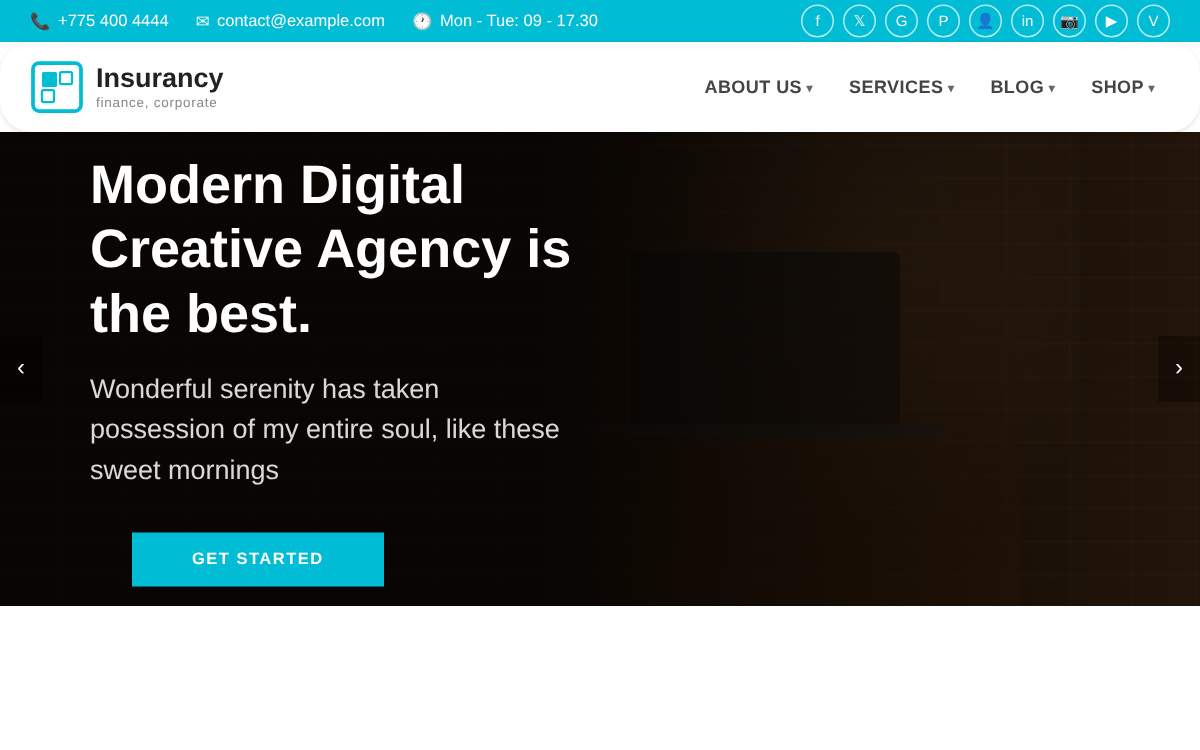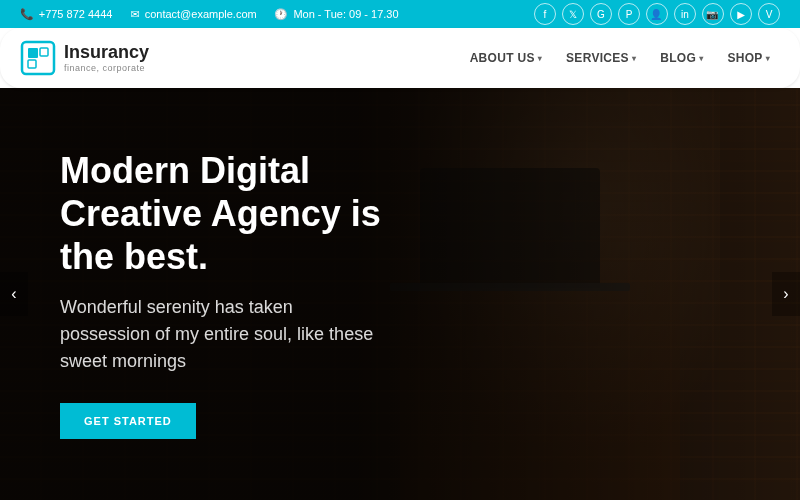--- a/index.html
+++ b/index.html
@@ -117,21 +117,21 @@
     }
     .nav-arrow {
       font-size: 8px;
       color: #666;
     }
 
     
     .hero {
       position: relative;
       width: 800px;
-      height: 412px;
+      height: 316px;
       overflow: hidden;
     }
     .hero-bg {
       position: absolute;
       top: 0; left: 0; right: 0; bottom: 0;
       background: linear-gradient(to right, rgba(0,0,0,0.85) 45%, rgba(0,0,0,0.4) 100%);
       z-index: 1;
     }
     .hero-bg-img {
       position: absolute;
@@ -193,26 +193,27 @@
       line-height: 1.5;
       margin-bottom: 28px;
       max-width: 320px;
     }
     .hero-btn {
       display: inline-block;
       background: #00bcd4;
       color: white;
       font-size: 11px;
       font-weight: 700;
-      padding: 12px 24px;
+      padding: 12px 40px;
       letter-spacing: 1px;
       cursor: pointer;
       border: none;
       width: fit-content;
       text-transform: uppercase;
+      margin-left: 28px;
     }
 
     
     .nav-arrow-left, .nav-arrow-right {
       position: absolute;
       top: 50%;
       transform: translateY(-50%);
       z-index: 3;
       background: rgba(0,0,0,0.3);
       color: white;
@@ -227,21 +228,21 @@
     .nav-arrow-left { left: 0; }
     .nav-arrow-right { right: 0; }
   </style>
 </head>
 <body>
 
 <div class="top-bar">
   <div class="top-bar-left">
     <div class="top-bar-item">
       <span>📞</span>
-      <span>+775 872 4444</span>
+      <span>+775 400 4444</span>
     </div>
     <div class="top-bar-item">
       <span>✉</span>
       <span>contact@example.com</span>
     </div>
     <div class="top-bar-item">
       <span>🕐</span>
       <span>Mon - Tue: 09 - 17.30</span>
     </div>
   </div>

